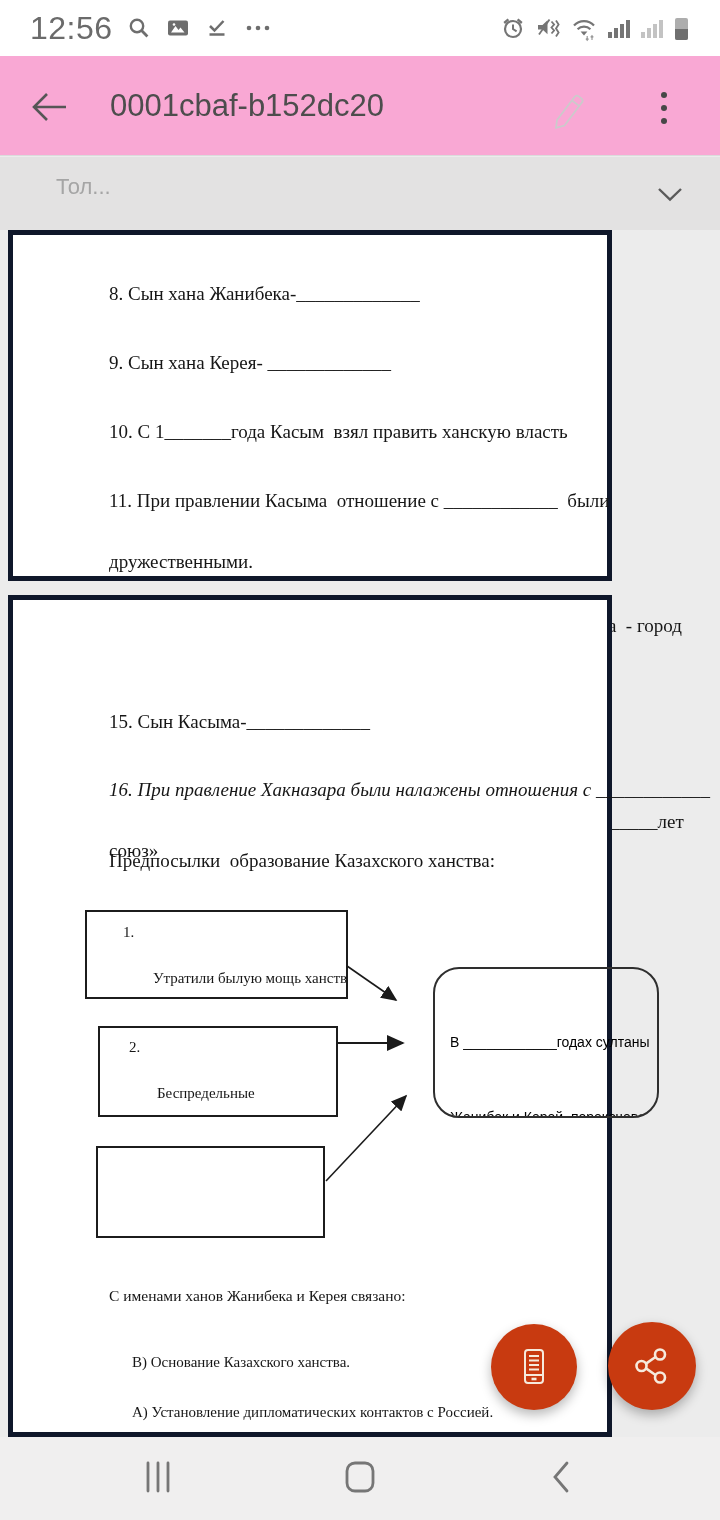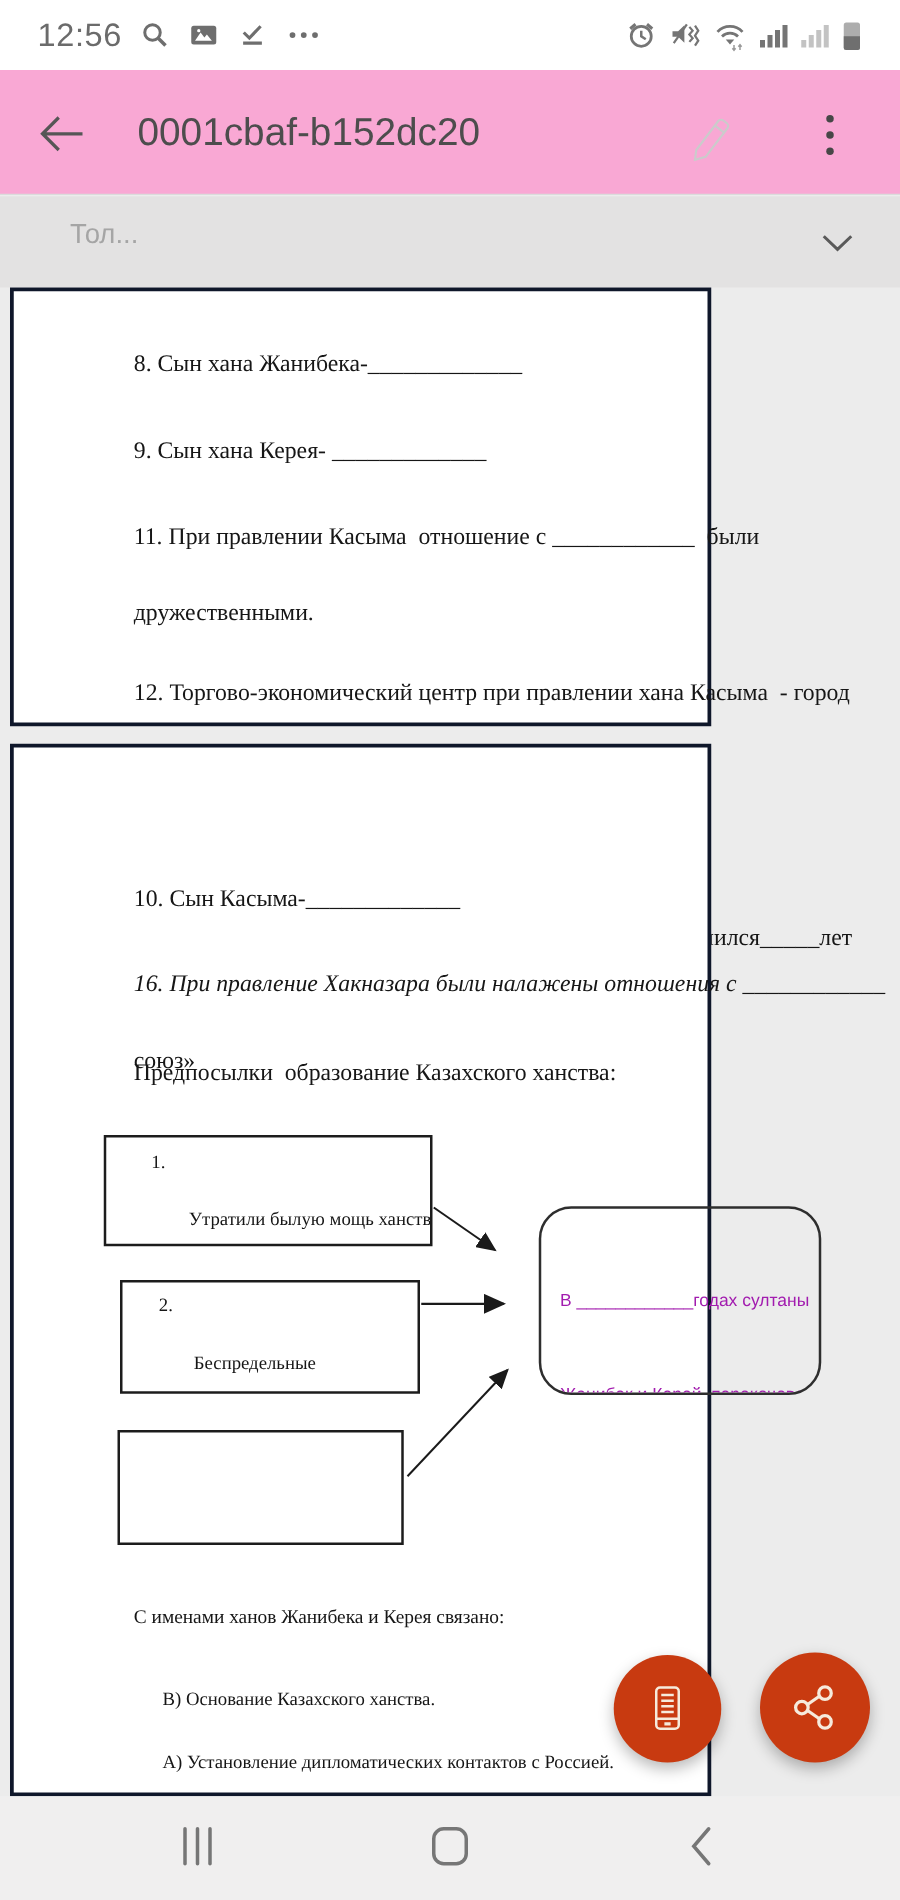--- a/index.html
+++ b/index.html
@@ -2,39 +2,39 @@
 <html><head>
 <meta charset="utf-8">
 <style>
   html,body{margin:0;padding:0;background:#555;}
   .screen{position:relative;width:720px;height:1520px;background:#ECECEC;overflow:hidden;
           font-family:"Liberation Sans",sans-serif;margin:0 auto;}
 
   
   .status-bar{position:absolute;top:0;left:0;right:0;height:56px;background:#fff;}
   .sb-left{position:absolute;left:30px;top:0;height:56px;display:flex;align-items:center;gap:13px;}
-  .sb-time{font-size:26px;color:#6b6b6b;letter-spacing:.5px;margin-right:0;}
+  .sb-time{font-size:32px;color:#6b6b6b;letter-spacing:.5px;margin-right:0;}
   .sb-right{position:absolute;right:30px;top:0;height:56px;display:flex;align-items:center;gap:9px;}
   .sb-ic{display:block;}
 
   
   .app-header{position:absolute;top:56px;left:0;right:0;height:100px;background:#f9a8d4;
               border-bottom:1px solid #DBDBDB;box-sizing:border-box;}
   .back-btn{position:absolute;left:24px;top:26px;width:50px;height:50px;}
   .header-title{position:absolute;left:110px;top:32px;font-size:31px;color:#4d4d4d;white-space:pre;}
   .edit-btn{position:absolute;left:542px;top:28px;width:48px;height:48px;}
   .menu-btn{position:absolute;left:650px;top:28px;width:28px;height:48px;}
 
   
   .filter-bar{position:absolute;top:157px;left:0;right:0;height:73px;background:#E3E2E2;}
   .filter-label{position:absolute;left:56px;top:17px;font-size:22px;color:#A5A5A5;white-space:pre;}
   .filter-chevron{position:absolute;right:36px;top:29px;}
 
   
-  .page{position:absolute;left:8px;width:561px;background:#fff;border:3px solid #0f172a;box-sizing:border-box;}
+  .page{position:absolute;left:8px;width:604px;background:#fff;border:5px solid #0f172a;box-sizing:border-box;}
   .page1{top:230px;height:351px;}
   .page2{top:595px;height:842px;}
   .doc-text{font-family:"Liberation Serif",serif;color:#161616;}
   .doc-text p, .doc-text div{white-space:pre;}
 
   .p1-content{position:absolute;left:96px;top:10px;}
   .p1-content p, .p2-intro p{margin:8px 0 0;font-size:19px;line-height:25px;}
   p.mt0{margin-top:0!important;} p.mt3{margin-top:3px!important;}
   p.mt5{margin-top:5px!important;} p.mt7{margin-top:7px!important;font-style:italic;}
 
@@ -47,21 +47,21 @@
   .bx-num{flex:0 0 30px;}
   .box1{left:72px;top:310px;width:263px;height:89px;padding:9px 0 0 36px;}
   .box2{left:85px;top:426px;width:240px;height:91px;padding:8px 0 0 29px;}
   .box2 .bx-num{flex-basis:28px;}
   .box3{left:83px;top:546px;width:229px;height:92px;padding:33px 0 0 7px;
         font-size:14.5px;line-height:25px;}
 
   .result-box{position:absolute;left:420px;top:367px;width:226px;height:151px;
               border:2px solid #2e2e2e;border-radius:26px;box-sizing:border-box;
               padding:11px 4px 0 15px;font-family:"Liberation Sans",sans-serif;
-              font-size:14px;line-height:25px;color:#a21caf;overflow:hidden;}
+              font-size:14px;line-height:25px;color:#000000;overflow:hidden;}
   .result-box div{white-space:pre;}
 
   .quiz-q{position:absolute;left:96px;top:687px;font-size:15.5px;white-space:pre;}
   .quiz-opts{position:absolute;left:119px;top:721px;font-size:15px;line-height:16.5px;}
 
   .arrows-svg{position:absolute;left:0;top:0;pointer-events:none;}
 
   
   .fab{position:absolute;border-radius:50%;background:#C83A10;
        box-shadow:0 5px 12px rgba(0,0,0,.28);display:flex;align-items:center;justify-content:center;}
@@ -159,32 +159,33 @@
     <span class="filter-label">Тол...</span>
     <svg class="filter-chevron" width="28" height="17" viewBox="0 0 28 17">
         <path d="M3 3 L14 13.5 L25 3" fill="none" stroke="#5a5a5a" stroke-width="2.4"></path>
       </svg>
   </div>
 
   <section class="page page1 doc-text">
     <div class="p1-content">
       <p class="mt0">8. Сын хана Жанибека-_____________</p>
       <p>9. Сын хана Керея- _____________</p>
+      <p>10. С 1_______года Касым  взял править ханскую власть</p>
       <p>11. При правлении Касыма  отношение с ____________  были</p>
       <p class="mt0">дружественными.</p>
       <p class="mt3">12. Торгово-экономический центр при правлении хана Касыма  - город</p>
       <p>____________</p>
       <p class="mt0">13. С кем  вел войны хан Касым- с ____________</p>
       <p class="mt5">14. После смерти Касыма кризис  в Казахском ханстве длился_____лет</p>
     </div>
   </section>
 
   <section class="page page2 doc-text">
     <div class="p2-intro">
-      <p class="mt0">10. Сын Касыма-_____________</p>
+      <p class="mt0">15. Сын Касыма-_____________</p>
       <p class="mt7">16. При правление Хакназара были налажены отношения с ____________</p>
       <p class="mt0">союз»</p>
     </div>
 
     <div class="sec-heading">Предпосылки  образование Казахского ханства:</div>
 
     <div class="factor-box box1 bx-flex">
       <span class="bx-num">1.</span>
       <div>
         <div>Утратили былую мощь ханство</div>

